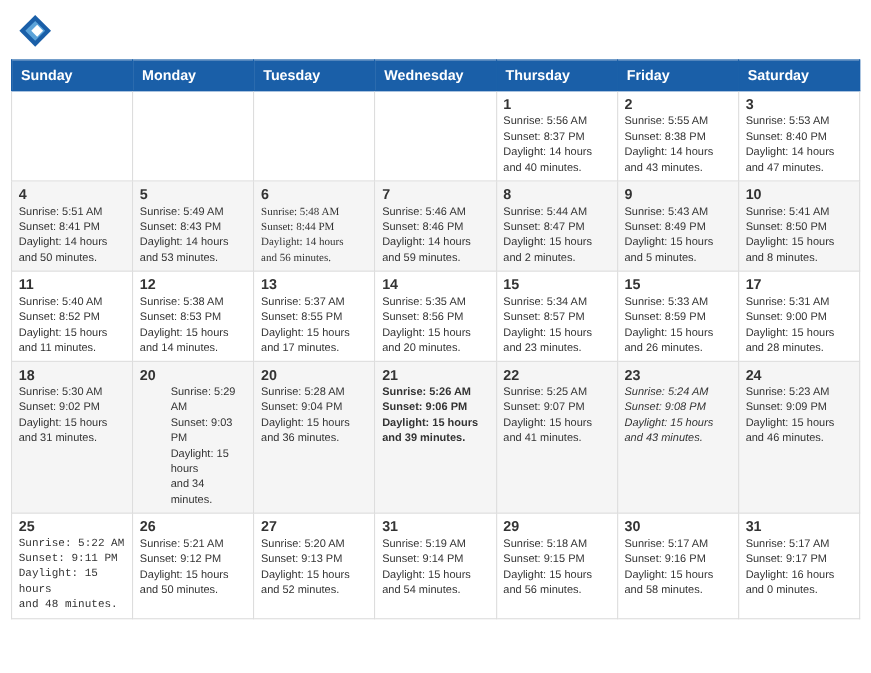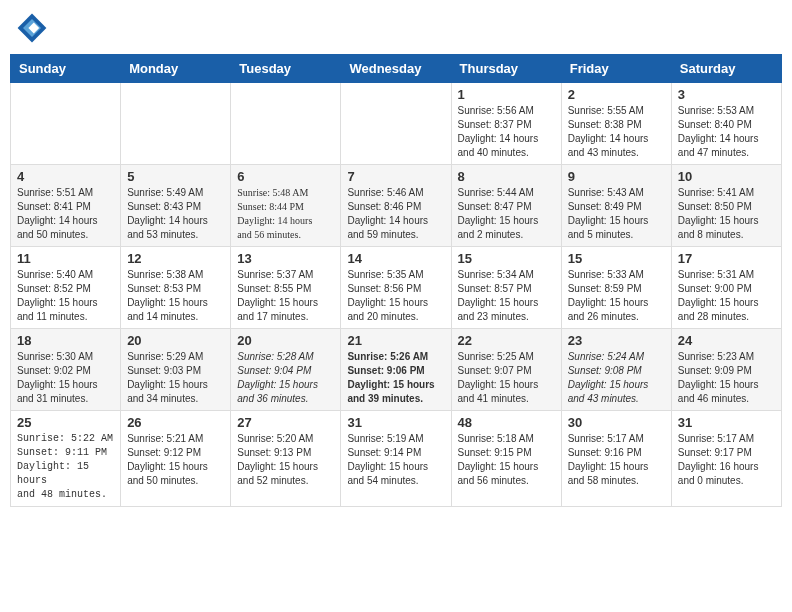--- a/index.html
+++ b/index.html
@@ -262,28 +262,28 @@
       <tr>
         <td>
           <span class="day-number">18</span>
           <div class="day-info" style="white-space: pre-line;">Sunrise: 5:30 AM
 Sunset: 9:02 PM
 Daylight: 15 hours
 and 31 minutes.</div>
         </td>
         <td>
           <span class="day-number">20</span>
-          <div class="day-info" style="white-space: pre-line;">Sunrise: 5:29 AM
+          <div class="day-info" style="white-space: pre-line; margin-left: 28px;">Sunrise: 5:29 AM
 Sunset: 9:03 PM
 Daylight: 15 hours
 and 34 minutes.</div>
         </td>
         <td>
           <span class="day-number">20</span>
-          <div class="day-info" style="white-space: pre-line; font-style: italic;">Sunrise: 5:28 AM
+          <div class="day-info" style="white-space: pre-line;">Sunrise: 5:28 AM
 Sunset: 9:04 PM
 Daylight: 15 hours
 and 36 minutes.</div>
         </td>
         <td>
           <span class="day-number">21</span>
           <div class="day-info" style="white-space: pre-line; font-weight: bold;">Sunrise: 5:26 AM
 Sunset: 9:06 PM
 Daylight: 15 hours
 and 39 minutes.</div>
@@ -333,21 +333,21 @@
 and 52 minutes.</div>
         </td>
         <td>
           <span class="day-number">31</span>
           <div class="day-info" style="white-space: pre-line;">Sunrise: 5:19 AM
 Sunset: 9:14 PM
 Daylight: 15 hours
 and 54 minutes.</div>
         </td>
         <td>
-          <span class="day-number">48</span>
+          <span class="day-number">29</span>
           <div class="day-info" style="white-space: pre-line;">Sunrise: 5:18 AM
 Sunset: 9:15 PM
 Daylight: 15 hours
 and 56 minutes.</div>
         </td>
         <td>
           <span class="day-number">30</span>
           <div class="day-info" style="white-space: pre-line;">Sunrise: 5:17 AM
 Sunset: 9:16 PM
 Daylight: 15 hours

